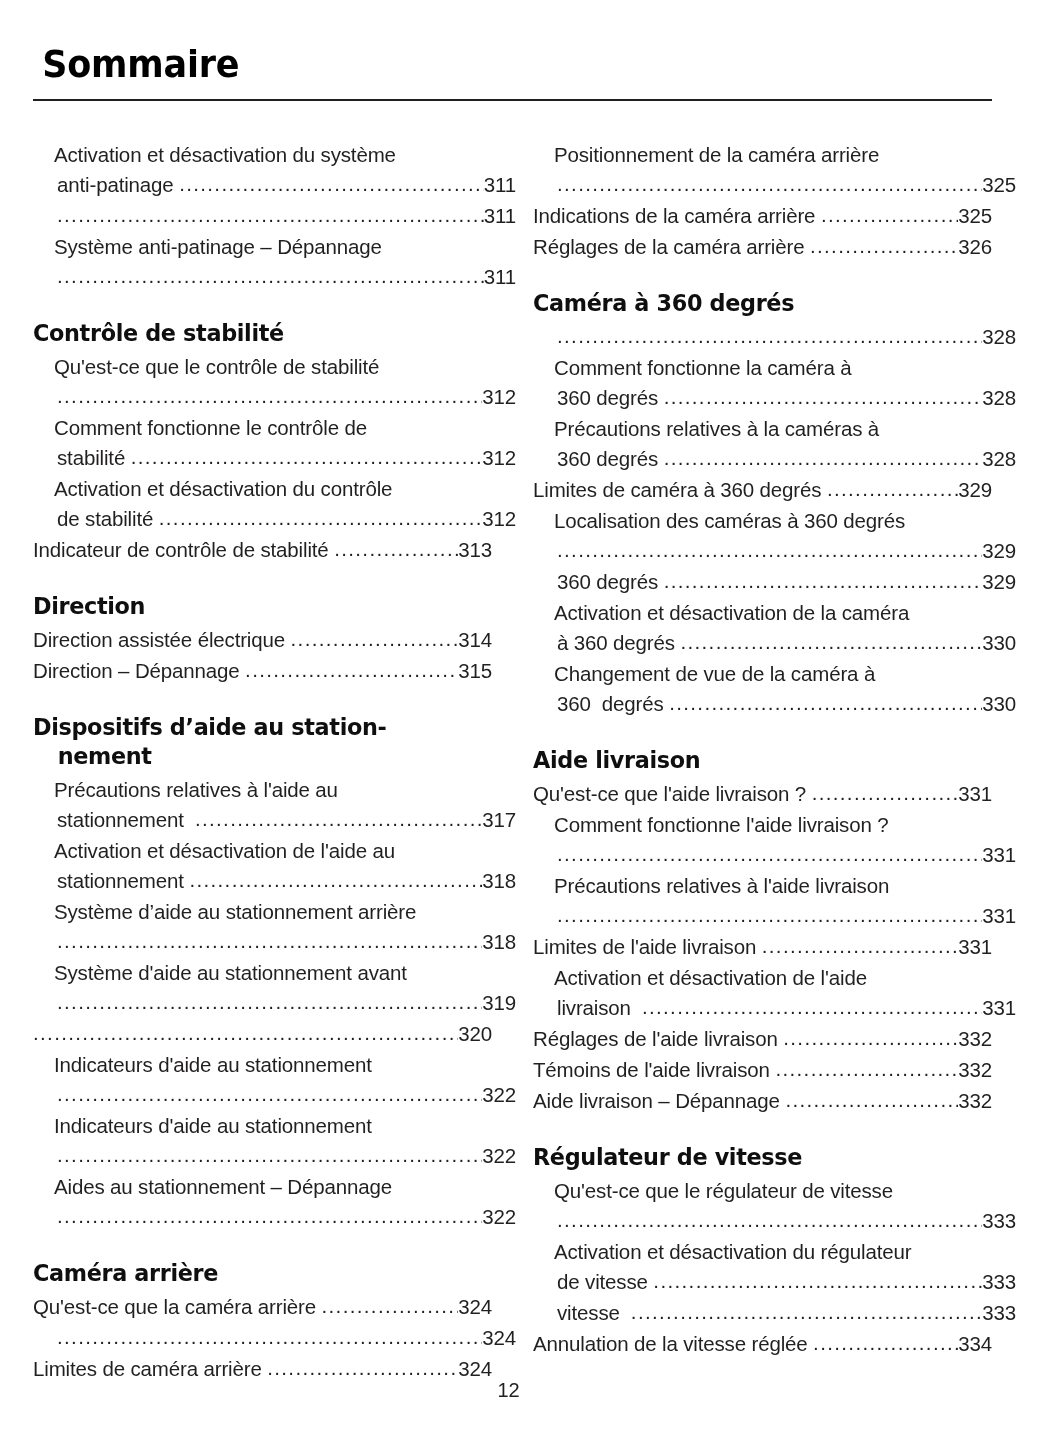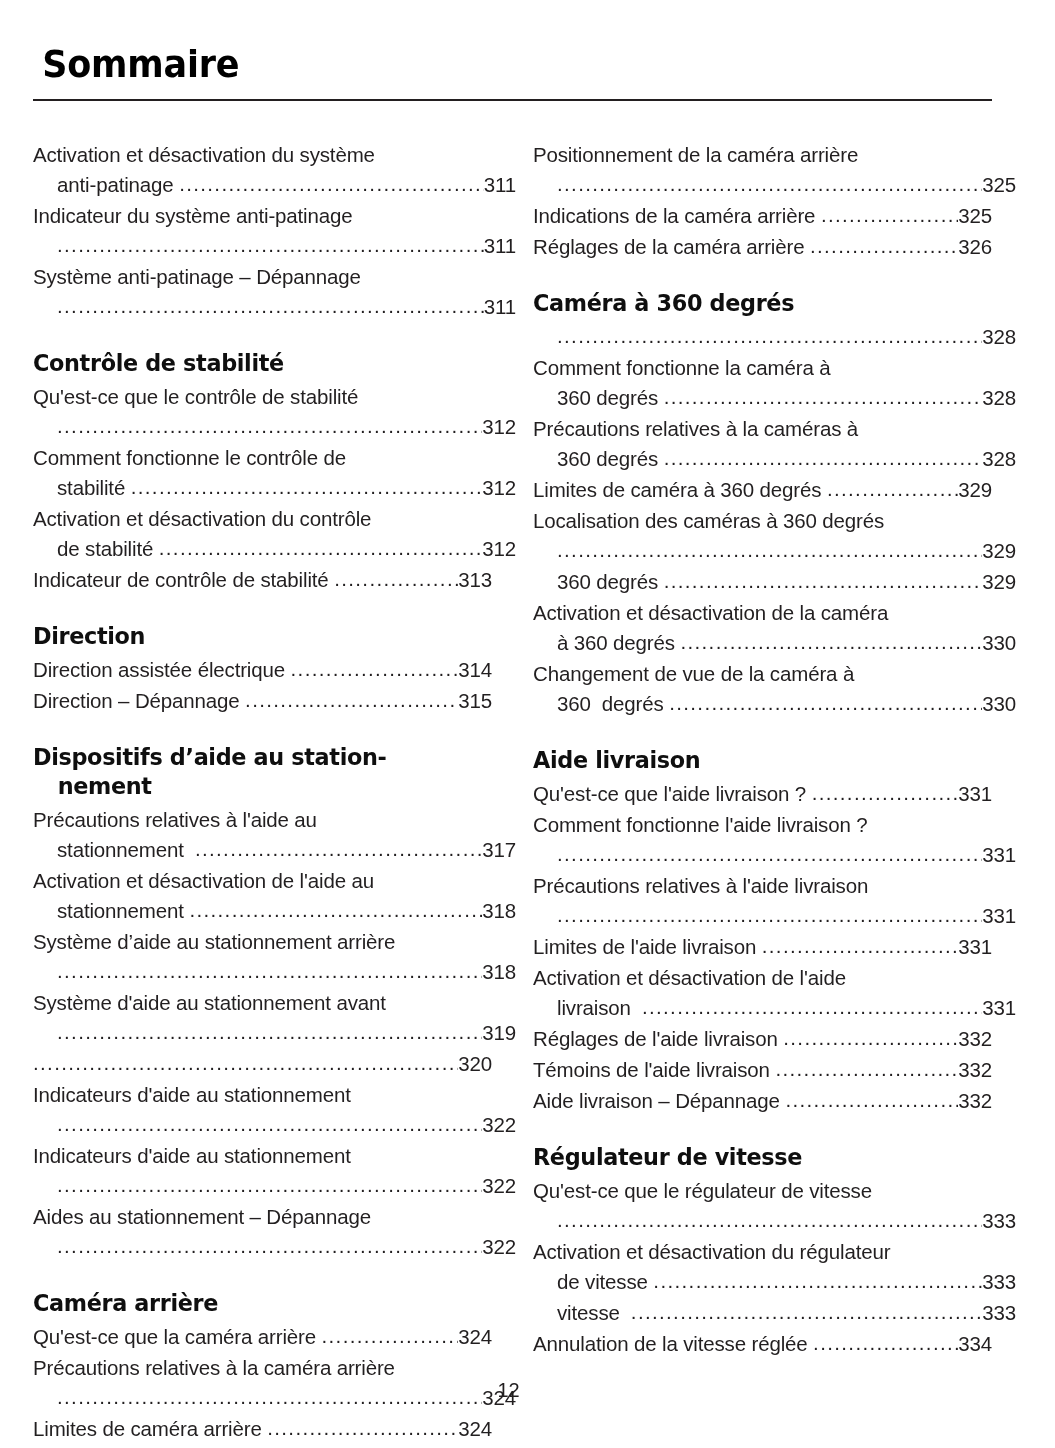--- a/index.html
+++ b/index.html
@@ -85,20 +85,21 @@
     font-size: 20.5px;
     line-height: 30px;
     color: #221f20;
     margin: 0;
     padding-bottom: 1px;
     letter-spacing: -0.15px;
   }
   .entry-line {
     display: block;
     white-space: pre-wrap;
+    margin-left: 21px;
   }
 
   
   .leader-line {
     display: flex;
     align-items: flex-end;
     width: 100%;
     white-space: pre;
   }
   .leader-line.indent { padding-left: 24px; }
@@ -142,21 +143,20 @@
   <div class="header-rule"></div>
 
   <div class="columns">
     <div class="column">
         <div class="toc-section">
           <div class="toc-entry">
             <span class="entry-line">Activation et désactivation du système</span>
             <span class="leader-line indent"><span class="label">anti-patinage </span><span class="dots">........................................................................................................................................................................................................</span><span class="pageno">311</span></span>
           </div>
           <div class="toc-entry">
-            <span class="entry-line">Indicateur du système anti-patinage</span>
             <span class="leader-line indent"><span class="label"></span><span class="dots">........................................................................................................................................................................................................</span><span class="pageno">311</span></span>
           </div>
           <div class="toc-entry">
             <span class="entry-line">Système anti-patinage – Dépannage</span>
             <span class="leader-line indent"><span class="label"></span><span class="dots">........................................................................................................................................................................................................</span><span class="pageno">311</span></span>
           </div>
         </div>
         <div class="toc-section">
           <div class="section-heading">Contrôle de stabilité</div>
           <div class="toc-entry">
@@ -217,21 +217,20 @@
             <span class="entry-line">Aides au stationnement – Dépannage</span>
             <span class="leader-line indent"><span class="label"></span><span class="dots">........................................................................................................................................................................................................</span><span class="pageno">322</span></span>
           </div>
         </div>
         <div class="toc-section">
           <div class="section-heading">Caméra arrière</div>
           <div class="toc-entry">
             <span class="leader-line"><span class="label">Qu'est-ce que la caméra arrière </span><span class="dots">........................................................................................................................................................................................................</span><span class="pageno">324</span></span>
           </div>
           <div class="toc-entry">
-            <span class="entry-line">Précautions relatives à la caméra arrière</span>
             <span class="leader-line indent"><span class="label"></span><span class="dots">........................................................................................................................................................................................................</span><span class="pageno">324</span></span>
           </div>
           <div class="toc-entry">
             <span class="leader-line"><span class="label">Limites de caméra arrière </span><span class="dots">........................................................................................................................................................................................................</span><span class="pageno">324</span></span>
           </div>
         </div>
       </div>
     <div class="column">
         <div class="toc-section">
           <div class="toc-entry">

